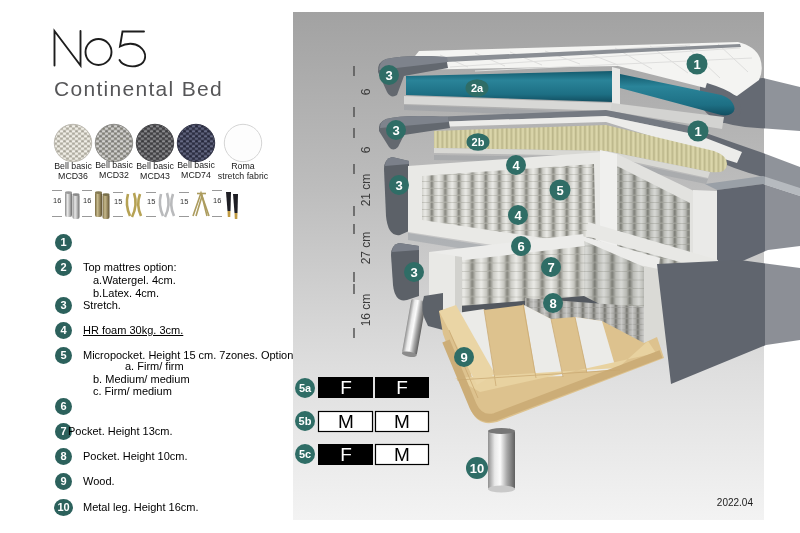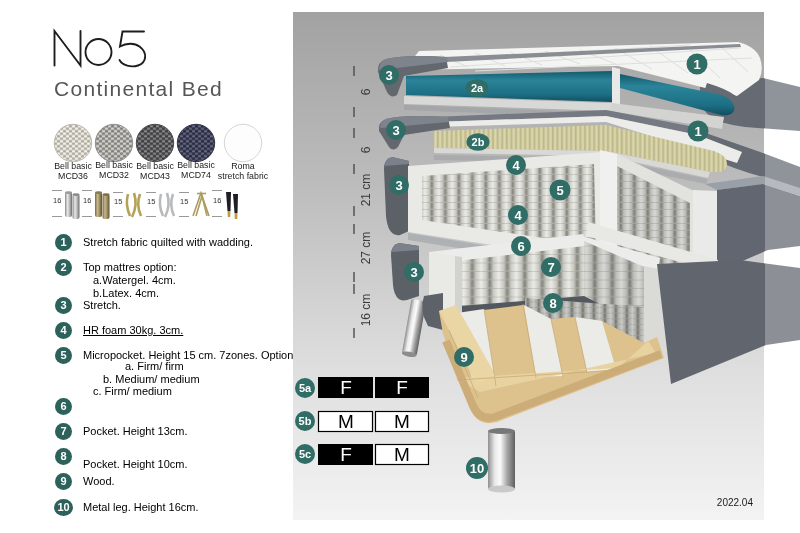--- a/index.html
+++ b/index.html
@@ -161,21 +161,20 @@
     <polygon points="234.5,213 237.5,213 237.3,219 234.8,219" fill="#c09b43"></polygon>
   </g>
 </g>
 </svg>
 
 <div class="abs" style="left:0;top:230;width:300px;height:303px;font-size:11px;color:#000;white-space:nowrap;">
 
   <div class="abs" style="left:55px;top:234px;">
       <span style="position:absolute;left:0;top:0;width:17px;height:17px;border-radius:50%;background:#2c615c;color:#fff;font-size:11px;font-weight:bold;text-align:center;line-height:17px;">1</span>
     </div>
-  <div class="abs" style="left:83px;top:236px;">Stretch fabric quilted with wadding.</div>
 
   <div class="abs" style="left:55px;top:259px;">
       <span style="position:absolute;left:0;top:0;width:17px;height:17px;border-radius:50%;background:#2c615c;color:#fff;font-size:11px;font-weight:bold;text-align:center;line-height:17px;">2</span>
     </div>
   <div class="abs" style="left:83px;top:261px;">Top mattres option:</div>
   <div class="abs" style="left:93px;top:274px;">a.Watergel. 4cm.</div>
   <div class="abs" style="left:93px;top:287px;">b.Latex. 4cm.</div>
 
   <div class="abs" style="left:55px;top:297px;">
       <span style="position:absolute;left:0;top:0;width:17px;height:17px;border-radius:50%;background:#2c615c;color:#fff;font-size:11px;font-weight:bold;text-align:center;line-height:17px;">3</span>
@@ -185,36 +184,36 @@
   <div class="abs" style="left:55px;top:322px;">
       <span style="position:absolute;left:0;top:0;width:17px;height:17px;border-radius:50%;background:#2c615c;color:#fff;font-size:11px;font-weight:bold;text-align:center;line-height:17px;">4</span>
     </div>
   <div class="abs" style="left:83px;top:324px;text-decoration:underline;">HR foam 30kg. 3cm.</div>
 
   <div class="abs" style="left:55px;top:347px;">
       <span style="position:absolute;left:0;top:0;width:17px;height:17px;border-radius:50%;background:#2c615c;color:#fff;font-size:11px;font-weight:bold;text-align:center;line-height:17px;">5</span>
     </div>
   <div class="abs" style="left:83px;top:349px;">Micropocket. Height 15 cm. 7zones. Option:</div>
   <div class="abs" style="left:93px;top:360px;margin-left:32px;">a. Firm/ firm</div>
-  <div class="abs" style="left:103px;top:373px;">b. Medium/ medium</div>
+  <div class="abs" style="left:93px;top:373px;">b. Medium/ medium</div>
   <div class="abs" style="left:93px;top:385px;">c. Firm/ medium</div>
 
   <div class="abs" style="left:55px;top:398px;">
       <span style="position:absolute;left:0;top:0;width:17px;height:17px;border-radius:50%;background:#2c615c;color:#fff;font-size:11px;font-weight:bold;text-align:center;line-height:17px;">6</span>
     </div>
 
   <div class="abs" style="left:55px;top:423px;">
       <span style="position:absolute;left:0;top:0;width:17px;height:17px;border-radius:50%;background:#2c615c;color:#fff;font-size:11px;font-weight:bold;text-align:center;line-height:17px;">7</span>
     </div>
-  <div class="abs" style="left:83px;top:425px;text-align:right;">Pocket. Height 13cm.</div>
+  <div class="abs" style="left:68px;top:425px;text-align:right;">Pocket. Height 13cm.</div>
 
   <div class="abs" style="left:55px;top:448px;">
       <span style="position:absolute;left:0;top:0;width:17px;height:17px;border-radius:50%;background:#2c615c;color:#fff;font-size:11px;font-weight:bold;text-align:center;line-height:17px;">8</span>
     </div>
-  <div class="abs" style="left:83px;top:450px;margin-top:8px;">Pocket. Height 10cm.</div>
+  <div class="abs" style="left:83px;top:450px;">Pocket. Height 10cm.</div>
 
   <div class="abs" style="left:55px;top:473px;">
       <span style="position:absolute;left:0;top:0;width:17px;height:17px;border-radius:50%;background:#2c615c;color:#fff;font-size:11px;font-weight:bold;text-align:center;line-height:17px;">9</span>
     </div>
   <div class="abs" style="left:83px;top:475px;">Wood.</div>
 
   <div class="abs" style="left:54px;top:499px;">
       <span style="position:absolute;left:0;top:0;width:19px;height:17px;border-radius:50%;background:#2c615c;color:#fff;font-size:11px;font-weight:bold;text-align:center;line-height:17px;">10</span>
     </div>
   <div class="abs" style="left:83px;top:501px;">Metal leg. Height 16cm.</div>

